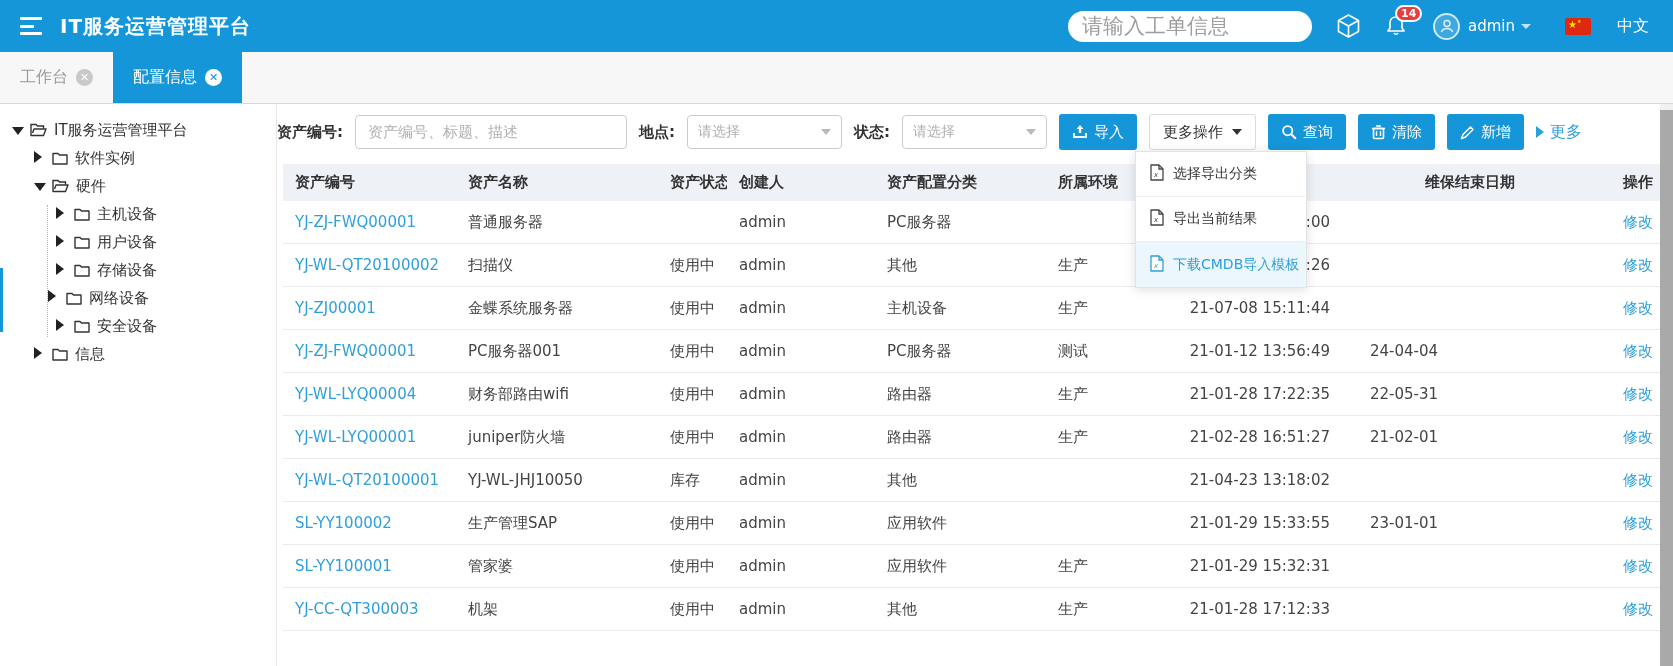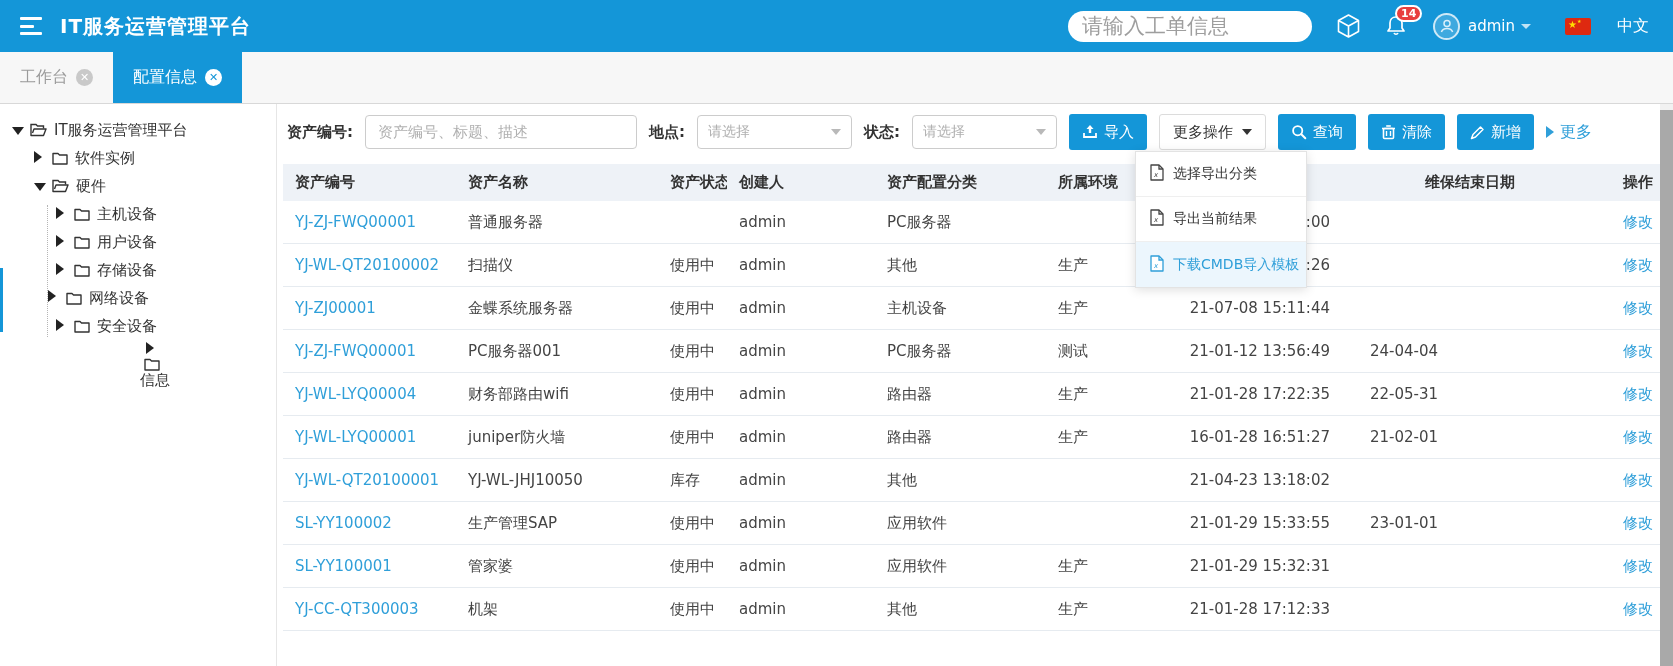--- a/index.html
+++ b/index.html
@@ -65,21 +65,21 @@
     border-right:6px solid transparent; border-top:8px solid #222; display:inline-block; }
   .tree-folder { margin-right:7px; display:flex; align-items:center; }
   .tree-guide { position:absolute; left:47px; top:101px; height:132px;
     border-left:1px dotted #b5b5b5; }
   .tree-scroll { position:absolute; left:0; top:164px; width:3px; height:64px;
     background:#1496d8; }
 
   
   .content { position:absolute; left:277px; top:104px; right:0; bottom:0; background:#fff; }
 
-  .filterbar { display:flex; align-items:center; margin:10px 0 0 10px; gap:12px; }
+  .filterbar { display:flex; align-items:center; margin:10px 0 0 0; gap:12px; }
   .flabel { font-size:15px; font-weight:bold; color:#333; white-space:nowrap; }
   .ftext { width:272px; height:34px; border:1px solid #ccc; border-radius:4px;
     padding:0 12px; font-size:15px; color:#404040; outline:none;
     font-family:"DejaVu Sans","Liberation Sans",sans-serif; }
   .ftext::placeholder { color:#b0b0b0; }
   .fselect { height:34px; border:1px solid #ccc; border-radius:4px; background:#fff;
     display:flex; align-items:center; justify-content:space-between;
     padding:0 10px; font-size:14px; color:#b0b0b0; cursor:pointer; }
   .sel-loc { width:155px; } .sel-status { width:145px; }
   .sel-caret { width:0; height:0; border-left:5px solid transparent;
@@ -255,21 +255,21 @@
       </div>
       <div class="tree-row" style="padding-left: 56px;">
         <span class="tree-arrow"><span class="arr-right"></span></span>
         <span class="tree-folder">
           <svg width="16" height="13" viewBox="0 0 16 13">
             <path d="M1 12 V1.5 H6 L7.5 3 H15 V12 Z" fill="none" stroke="#333" stroke-width="1.4" stroke-linejoin="round"></path>
           </svg>
         </span>
         <span>安全设备</span>
       </div>
-      <div class="tree-row" style="padding-left: 34px; flex-direction: column;">
+      <div class="tree-row" style="padding-left: 34px;">
         <span class="tree-arrow"><span class="arr-right"></span></span>
         <span class="tree-folder">
           <svg width="16" height="13" viewBox="0 0 16 13">
             <path d="M1 12 V1.5 H6 L7.5 3 H15 V12 Z" fill="none" stroke="#333" stroke-width="1.4" stroke-linejoin="round"></path>
           </svg>
         </span>
         <span>信息</span>
       </div>
     </div>
   <div class="tree-guide"></div>
@@ -405,21 +405,21 @@
           <div class="cell c7">22-05-31</div>
           <div class="cell c8"><span class="oplink">修改</span><span class="oplink">报废</span></div>
         </div>
         <div class="grow">
           <div class="cell c0 idlink">YJ-WL-LYQ00001</div>
           <div class="cell c1">juniper防火墙</div>
           <div class="cell c2">使用中</div>
           <div class="cell c3">admin</div>
           <div class="cell c4">路由器</div>
           <div class="cell c5">生产</div>
-          <div class="cell c6">16-01-28 16:51:27</div>
+          <div class="cell c6">21-02-28 16:51:27</div>
           <div class="cell c7">21-02-01</div>
           <div class="cell c8"><span class="oplink">修改</span><span class="oplink">报废</span></div>
         </div>
         <div class="grow">
           <div class="cell c0 idlink">YJ-WL-QT20100001</div>
           <div class="cell c1">YJ-WL-JHJ10050</div>
           <div class="cell c2">库存</div>
           <div class="cell c3">admin</div>
           <div class="cell c4">其他</div>
           <div class="cell c5"></div>

